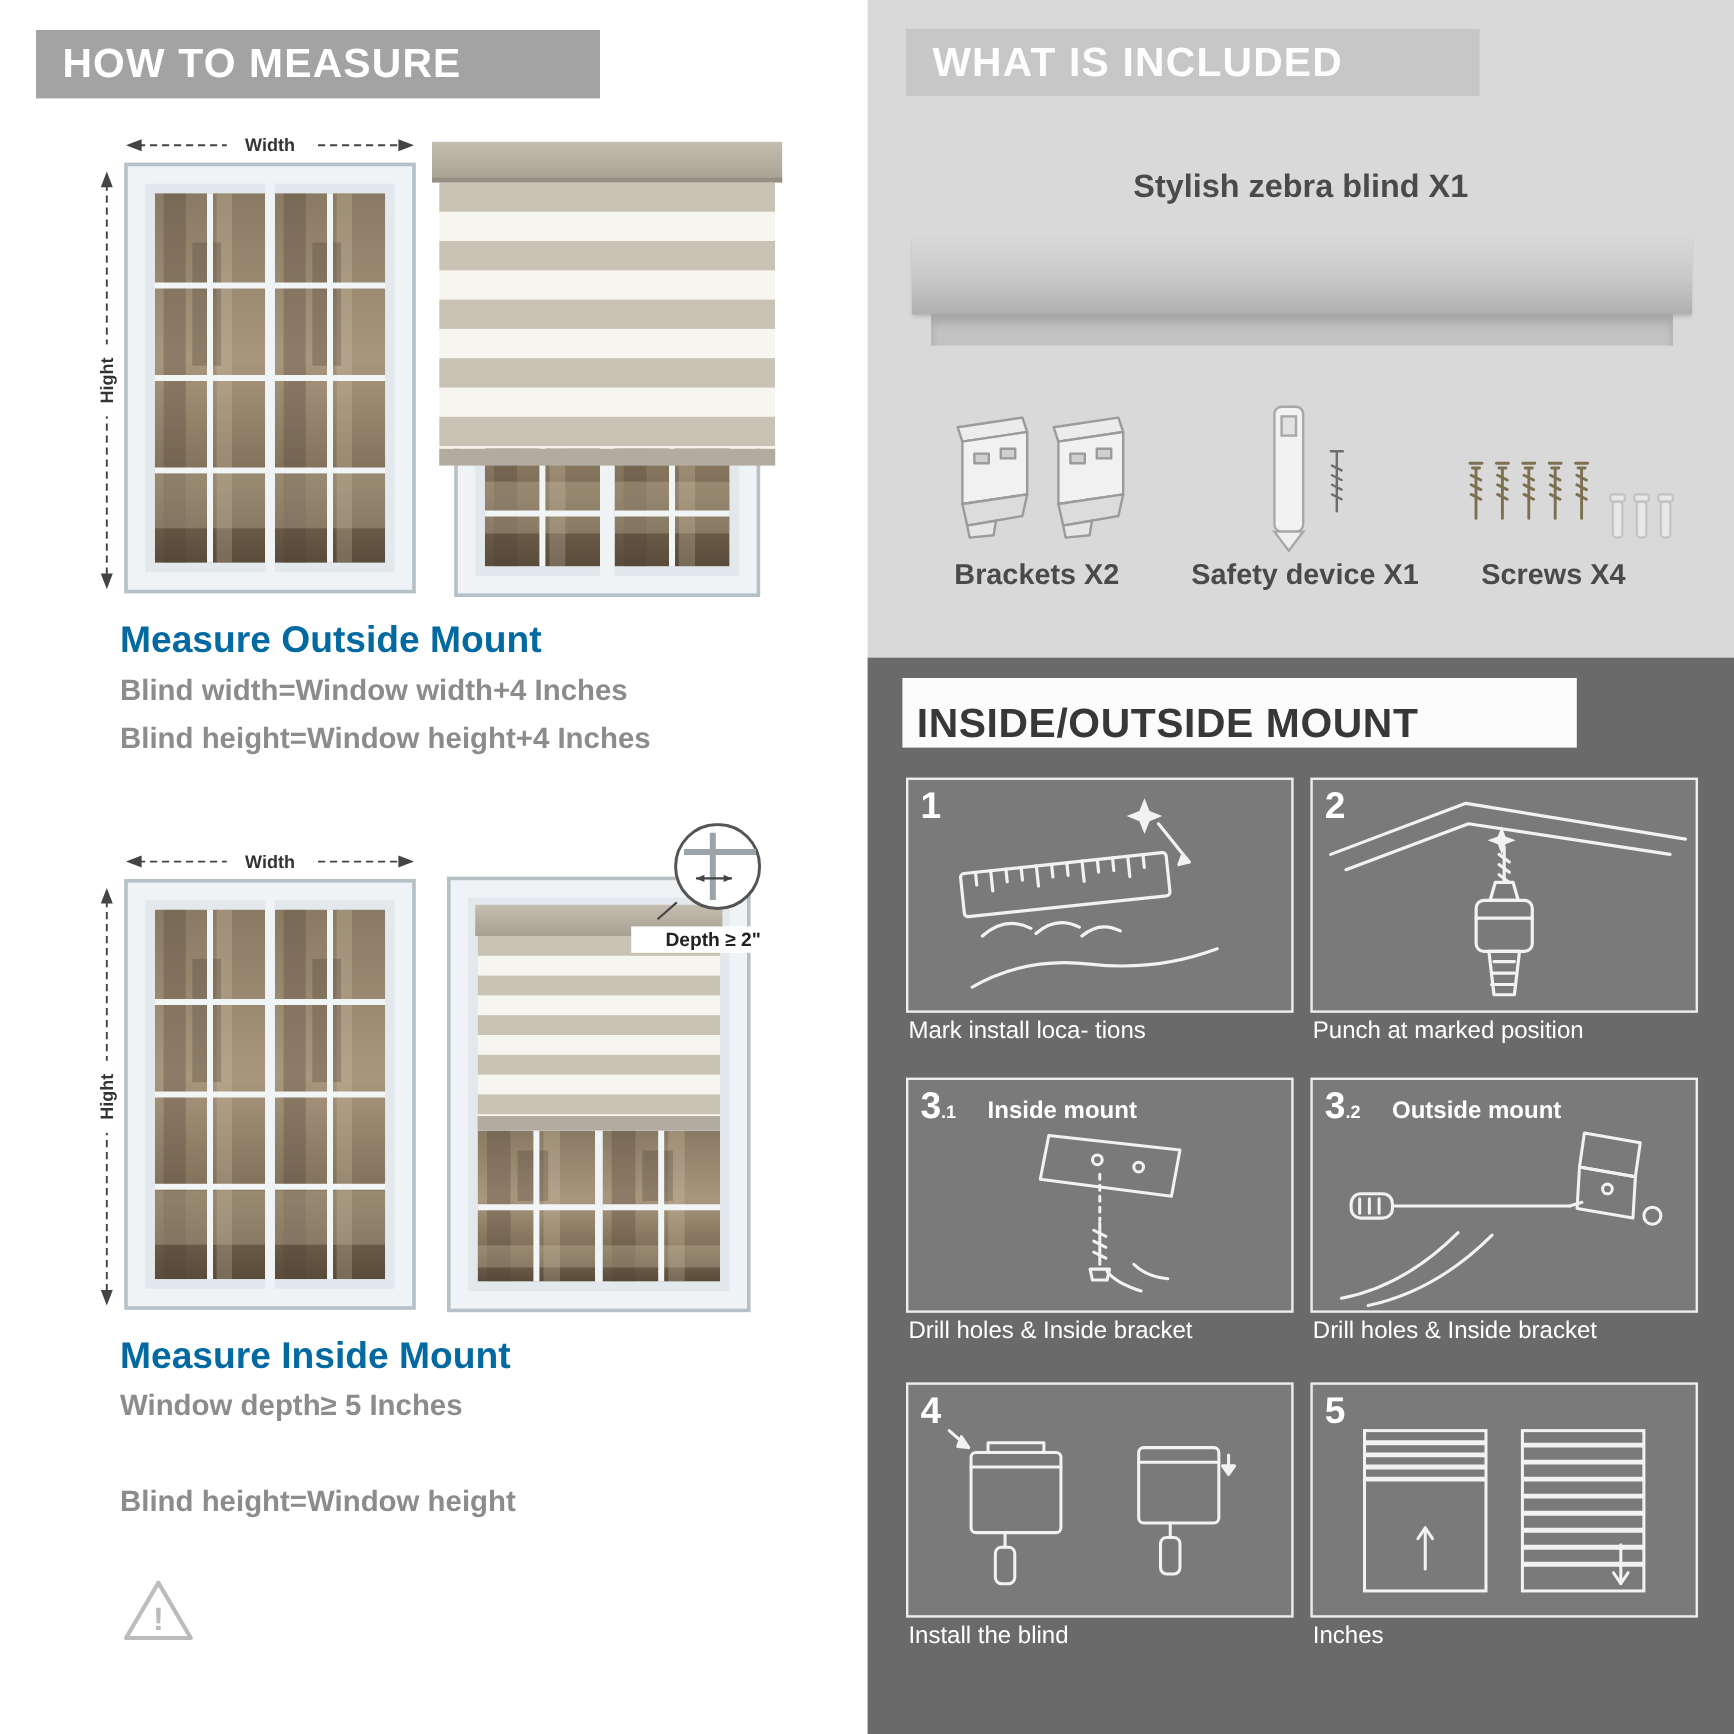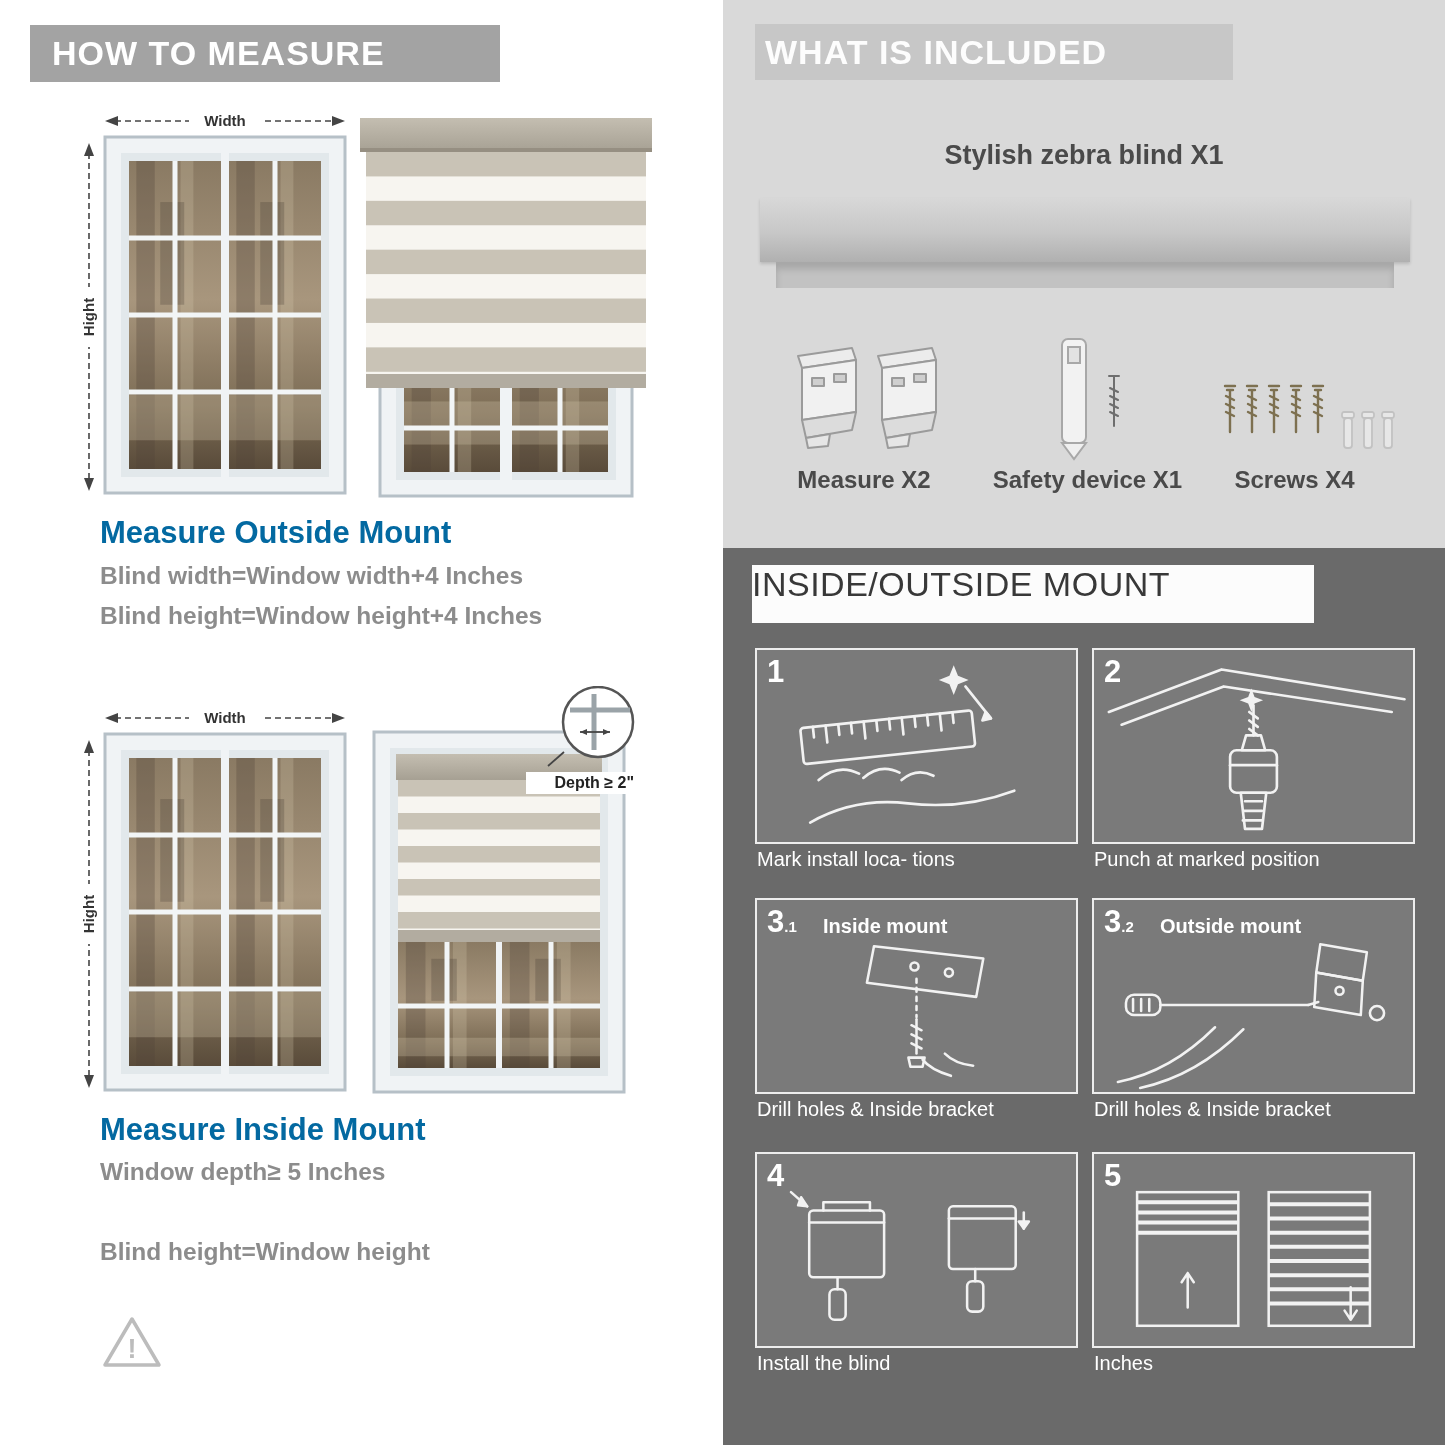--- a/index.html
+++ b/index.html
@@ -11,30 +11,30 @@
   
   .banner-gray{background:#a3a3a3;color:#ffffff;font-weight:bold;font-size:34px;
     letter-spacing:1px;display:flex;align-items:center;padding-left:22px}
   .h-heading{color:#0369a1;font-weight:bold;font-size:31px}
   .h-line{color:#8c8c8c;font-weight:bold;font-size:24.5px}
   .warn-line{color:#9f9f9f;font-size:17.5px;font-weight:600;line-height:26px}
 
   
   .included-bg{background:#d9d9d9}
   .banner-light{background:#c7c7c7;color:#fdfdfd;font-weight:bold;font-size:34px;
-    letter-spacing:1px;display:flex;align-items:center;padding-left:10px}
+    letter-spacing:1px;display:flex;align-items:center;padding-left:22px}
   .product-label{color:#4a4a4a;font-weight:bold;font-size:27px;text-align:center}
   .headrail{background:linear-gradient(180deg,#d8d8d8 0%,#c7c7c7 55%,#b0b0b0 100%);
     box-shadow:0 2px 3px rgba(0,0,0,.15)}
   .headrail-lip{background:#c2c2c2;box-shadow:inset 0 7px 7px rgba(0,0,0,.14)}
   .part-label{color:#4a4a4a;font-weight:bold;font-size:24px;text-align:center}
 
   .dark-bg{background:#6a6a6a}
-  .mount-banner{background:#fcfcfc;color:#383838;font-weight:normal;font-size:34px;
-    letter-spacing:.5px;display:flex;align-items:flex-start;}
+  .mount-banner{background:#fcfcfc;color:#383838;font-weight:bold;font-size:34px;
+    letter-spacing:.5px;display:flex;align-items:flex-end;padding-left:12px}
   .panel{background:#7a7a7a;border:2px solid #ededed;width:323px;height:196px}
   .panel .num{position:absolute;top:4px;left:10px;color:#fff;font-weight:bold;font-size:31px}
   .panel .sub{font-size:15px}
   .panel .ptitle{position:absolute;top:15px;left:66px;color:#ffffff;font-weight:bold;font-size:20px}
   .ill{position:absolute;left:0;top:24px;width:319px;height:166px}
   .ill-full{position:absolute;left:0;top:0;width:319px;height:192px}
   .caption{position:absolute;color:#fff;font-weight:normal;font-size:20px}
 </style>
 </head>
 <body>
@@ -258,21 +258,21 @@
           <rect x="-6" y="0" width="12" height="6" rx="2"></rect>
           <rect x="-4" y="6" width="8" height="30" rx="3"></rect>
         </g>
       <g transform="translate(170,34)">
           <rect x="-6" y="0" width="12" height="6" rx="2"></rect>
           <rect x="-4" y="6" width="8" height="30" rx="3"></rect>
         </g>
     </g>
   </svg>
 
-  <div class="abs part-label" style="left:784px;top:466px;width:160px">Measure X2</div>
+  <div class="abs part-label" style="left:784px;top:466px;width:160px">Brackets X2</div>
   <div class="abs part-label" style="left:980px;top:466px;width:215px">Safety device X1</div>
   <div class="abs part-label" style="left:1212px;top:466px;width:165px">Screws X4</div>
 
   <div class="abs dark-bg" style="left:723px;top:548px;width:722px;height:897px"></div>
 
   <div class="abs mount-banner" style="left:752px;top:565px;width:562px;height:58px">
     <span>INSIDE/OUTSIDE MOUNT</span>
   </div>
 
   <div class="abs panel" style="left:755px;top:648px">

